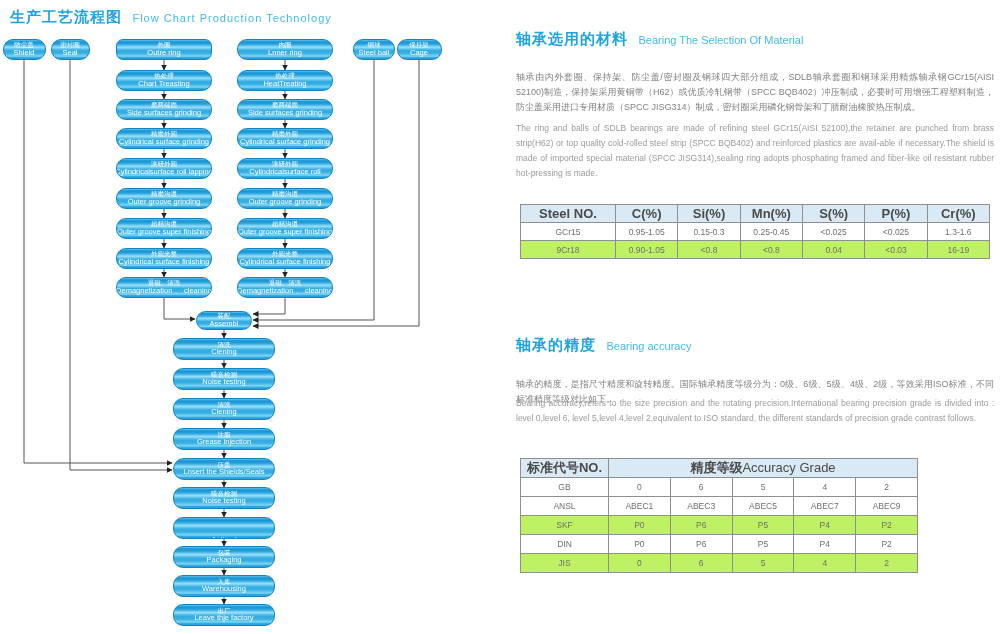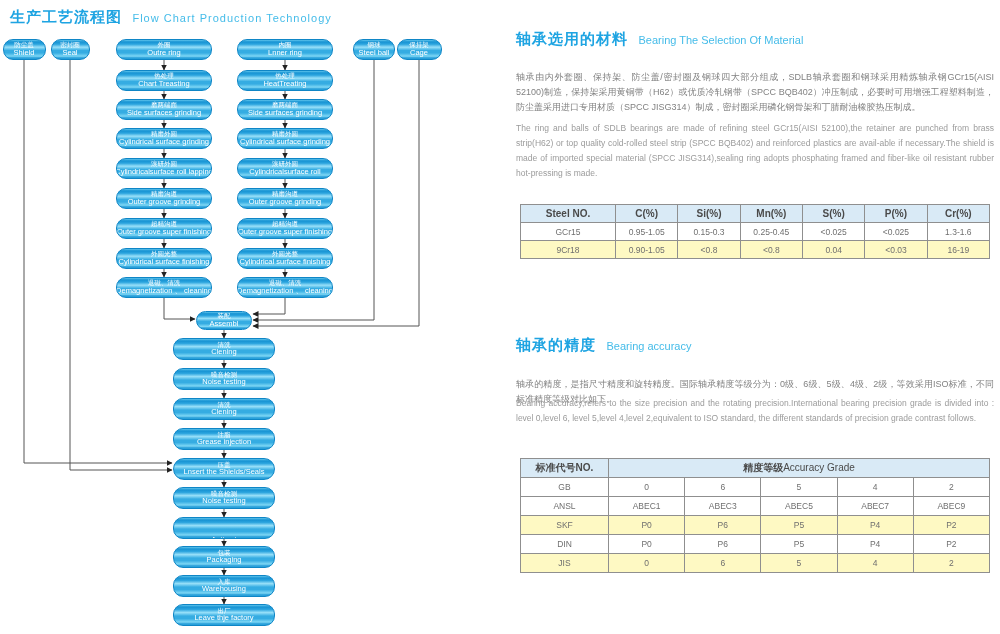--- a/index.html
+++ b/index.html
@@ -24,27 +24,27 @@
   
   .section-title{position:absolute;white-space:nowrap;}
   .sec-zh{font-size:15px;font-weight:bold;color:#1ea4e2;letter-spacing:1px;}
   .sec-en{font-size:11px;color:#45bce9;margin-left:6px;margin-top:8px;}
   .para{position:absolute;width:478px;text-align:justify;}
   .para-zh{font-size:9px;color:#828282;line-height:15px;}
   .para-en{font-size:8.5px;color:#9b9b9b;line-height:15px;}
 
   table{border-collapse:collapse;table-layout:fixed;position:absolute;background:#fff;border:1px solid #6f6f6f;}
   th,td{border:1px solid #8f8f8f;text-align:center;vertical-align:middle;padding:0 2px;}
-  th{font-size:10px;font-weight:bold;color:#4a4a4a;background:#d9eaf6;}
+  th{font-size:13px;font-weight:bold;color:#4a4a4a;background:#d9eaf6;}
   td{font-size:8.5px;color:#6f6f6f;}
   #material-table{left:520px;top:204px;width:470px;}
   #material-table tr{height:18px;}
-  #accuracy-table{left:520px;top:458px;width:470px;}
+  #accuracy-table{left:520px;top:458px;width:398px;}
   #accuracy-table tr{height:19px;}
-  tr.alt td{background:#fef9c3;}
+  tr.alt td{background:#bef264;}
   .span-en{font-weight:normal;}
 </style>
 </head>
 <body>
 
 <div id="page">
 
   <div class="page-title">
     <span class="title-zh">生产工艺流程图</span>
     <span class="title-en">Flow Chart Production Technology</span>
@@ -102,21 +102,21 @@
         <span class="en">Seal</span>
       </div>
       <div class="fnode" style="left: 353px; top: 39px; width: 42px; height: 21px;">
         <span class="zh">钢球</span>
         <span class="en">Steel ball</span>
       </div>
       <div class="fnode" style="left: 396.5px; top: 39px; width: 45px; height: 21px;">
         <span class="zh">保持架</span>
         <span class="en">Cage</span>
       </div>
-      <div class="fnode" style="left: 116px; top: 39px; width: 96px; height: 21px;">
+      <div class="fnode" style="left: 116px; top: 39px; width: 96px; height: 21px; border-radius: 7px;">
         <span class="zh">外圈</span>
         <span class="en">Outre ring</span>
       </div>
       <div class="fnode" style="left: 116px; top: 70px; width: 96px; height: 21px;">
         <span class="zh">热处理</span>
         <span class="en">Chart Treasting</span>
       </div>
       <div class="fnode" style="left: 116px; top: 99px; width: 96px; height: 21px;">
         <span class="zh">磨两端面</span>
         <span class="en">Side surfaces grinding</span>

